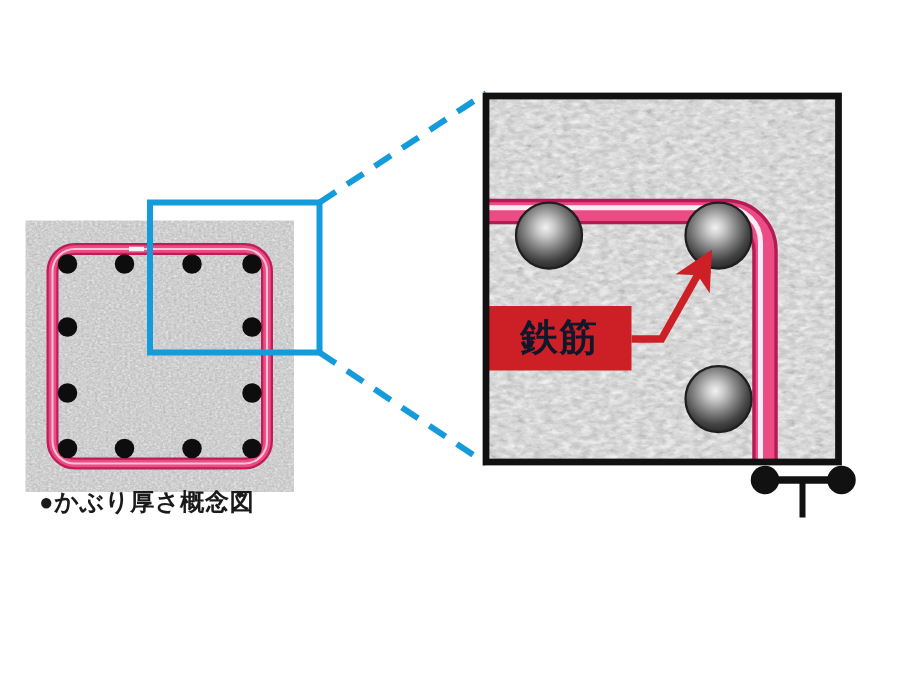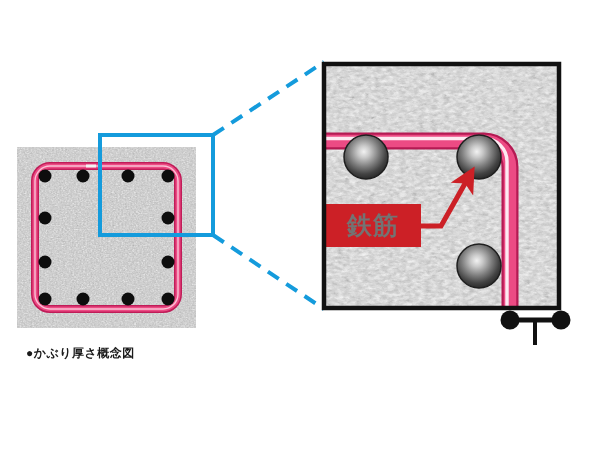--- a/index.html
+++ b/index.html
@@ -9,32 +9,32 @@
     font-family:"Liberation Sans","DejaVu Sans",sans-serif;
     position:relative;
   }
   #stage{position:absolute;left:0;top:0;width:600px;height:449px;}
   #stage > svg{position:absolute;left:0;top:0;}
 
   
   .txt{position:absolute;white-space:nowrap;color:#1a1a1a;}
 
   #overview-caption{
-    left:26px;top:345px;
-    font-size:12px;font-weight:bold;letter-spacing:0.5px;text-align:right;
+    left:26px;top:325px;
+    font-size:16px;font-weight:bold;letter-spacing:0.5px;text-align:right;
   }
   #cover-caption{
     left:483px;top:342px;
     font-size:17px;font-weight:bold;letter-spacing:0.5px;
   }
   #rebar-label-text{
     position:absolute;left:333px;top:207px;
     width:80px;height:36px;
     display:flex;align-items:center;justify-content:center;
-    color:#737373;font-size:25px;font-weight:bold;letter-spacing:1px;
+    color:#0f172a;font-size:25px;font-weight:bold;letter-spacing:1px;
     line-height:1;pointer-events:none;
   }
 </style>
 </head>
 <body>
 
 <div id="stage">
 
   <svg width="600" height="449" viewBox="0 0 600 449">
     <defs>

